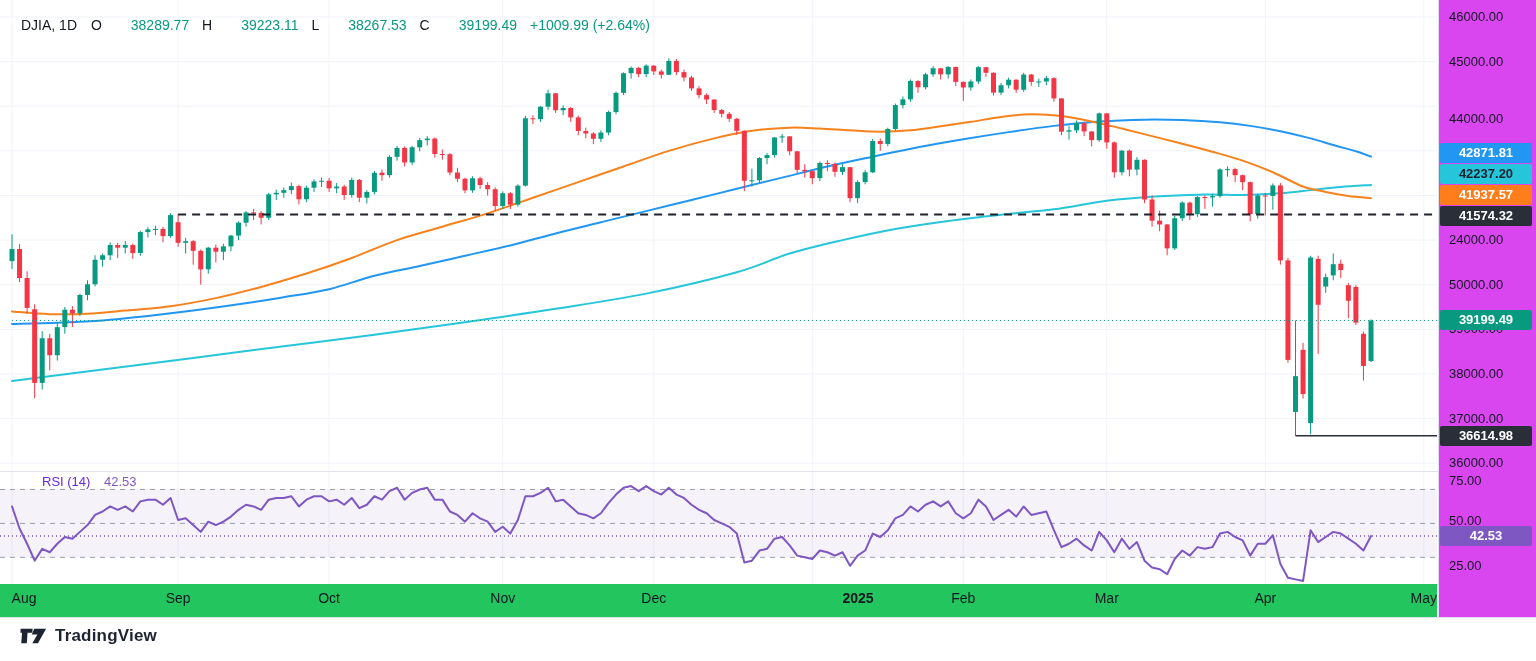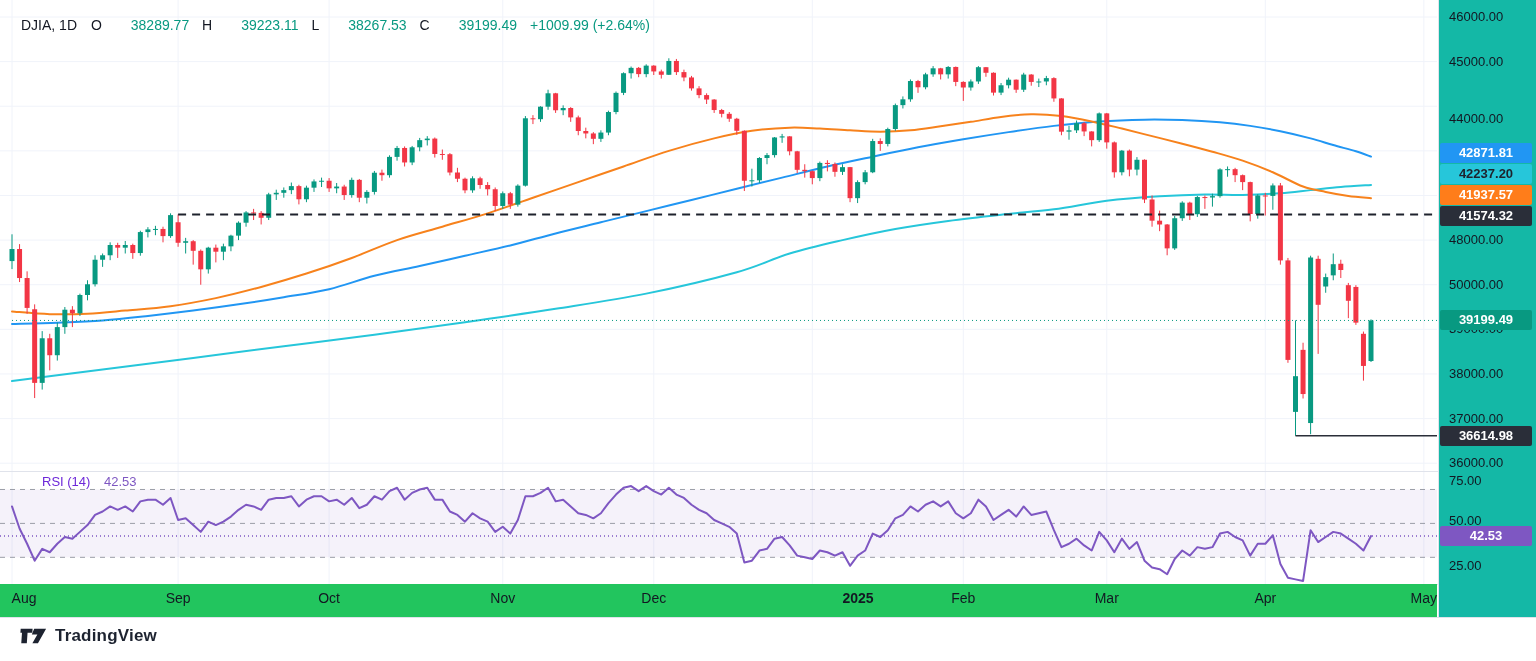--- a/index.html
+++ b/index.html
@@ -12,21 +12,21 @@
   .legend .k{color:#131722;}
   .legend .v{color:#089981;margin-right:9px;padding-left:29px;}
   .legend .chg{color:#089981;}
   .legend .ma-label{color:#131722;margin-right:10px;}
   .legend .ma50{color:#f7821c;margin-right:9px;}
   .legend .ma100{color:#2196f3;margin-right:9px;}
   .legend .ma200{color:#26c6da;}
   .rsi-legend{position:absolute;left:21px;top:474px;font-size:13px;white-space:nowrap;}
   .rsi-legend .lbl{color:#6d28d9;margin-left:21px;}
   .rsi-legend .val{color:#7e57c2;margin-left:10px;}
-  #price-axis{position:absolute;left:1438px;top:0;width:98px;height:617px;border-left:1px solid #e0e3eb;background:#14b8a6;}
+  #price-axis{position:absolute;left:1438px;top:0;width:98px;height:617px;border-left:1px solid #e0e3eb;background:#d946ef;}
   .ptick{position:absolute;left:10px;font-size:13px;color:#131722;height:14px;line-height:14px;}
   .pbadge{position:absolute;left:1px;width:92px;height:20px;line-height:20px;text-align:center;
           font-size:13px;font-weight:600;border-radius:2px;}
   #time-axis{position:absolute;left:0;top:584px;width:1437px;height:33px;background:#22c55e;}
   .mlabel{position:absolute;top:6px;font-size:14px;color:#131722;transform:translateX(-50%);white-space:nowrap;}
   .mlabel.bold{font-weight:700;}
   .watermark{position:absolute;left:20px;top:626px;display:flex;align-items:center;gap:8px;}
   .watermark .txt{font-size:17px;font-weight:600;color:#1d2330;letter-spacing:0.2px;}
   .sep{position:absolute;background:#e0e3eb;}
 </style>
@@ -449,21 +449,21 @@
 
   <div class="rsi-legend">
     <span class="lbl">RSI (14)</span>
     <span class="val">42.53</span>
   </div>
 
   <div id="price-axis">
       <div class="ptick" style="top: 10px;">46000.00</div>
       <div class="ptick" style="top: 54.62px;">45000.00</div>
       <div class="ptick" style="top: 112px;">44000.00</div>
-      <div class="ptick" style="top: 233.1px;">48000.00</div>
+      <div class="ptick" style="top: 233.1px;">24000.00</div>
       <div class="ptick" style="top: 277.72px;">50000.00</div>
       <div class="ptick" style="top: 322.34px;">39000.00</div>
       <div class="ptick" style="top: 366.96px;">38000.00</div>
       <div class="ptick" style="top: 411.58px;">37000.00</div>
       <div class="ptick" style="top: 456.2px;">36000.00</div>
       <div class="pbadge" style="background: rgb(33, 150, 243); color: rgb(255, 255, 255); top: 143px;">42871.81</div>
       <div class="pbadge" style="background: rgb(38, 198, 218); color: rgb(30, 34, 45); top: 164px;">42237.20</div>
       <div class="pbadge" style="background: rgb(255, 125, 26); color: rgb(255, 255, 255); top: 185px;">41937.57</div>
       <div class="pbadge" style="background: rgb(42, 46, 57); color: rgb(255, 255, 255); top: 206px;">41574.32</div>
       <div class="pbadge" style="background: rgb(8, 153, 129); color: rgb(255, 255, 255); top: 310.439px;">39199.49</div>

